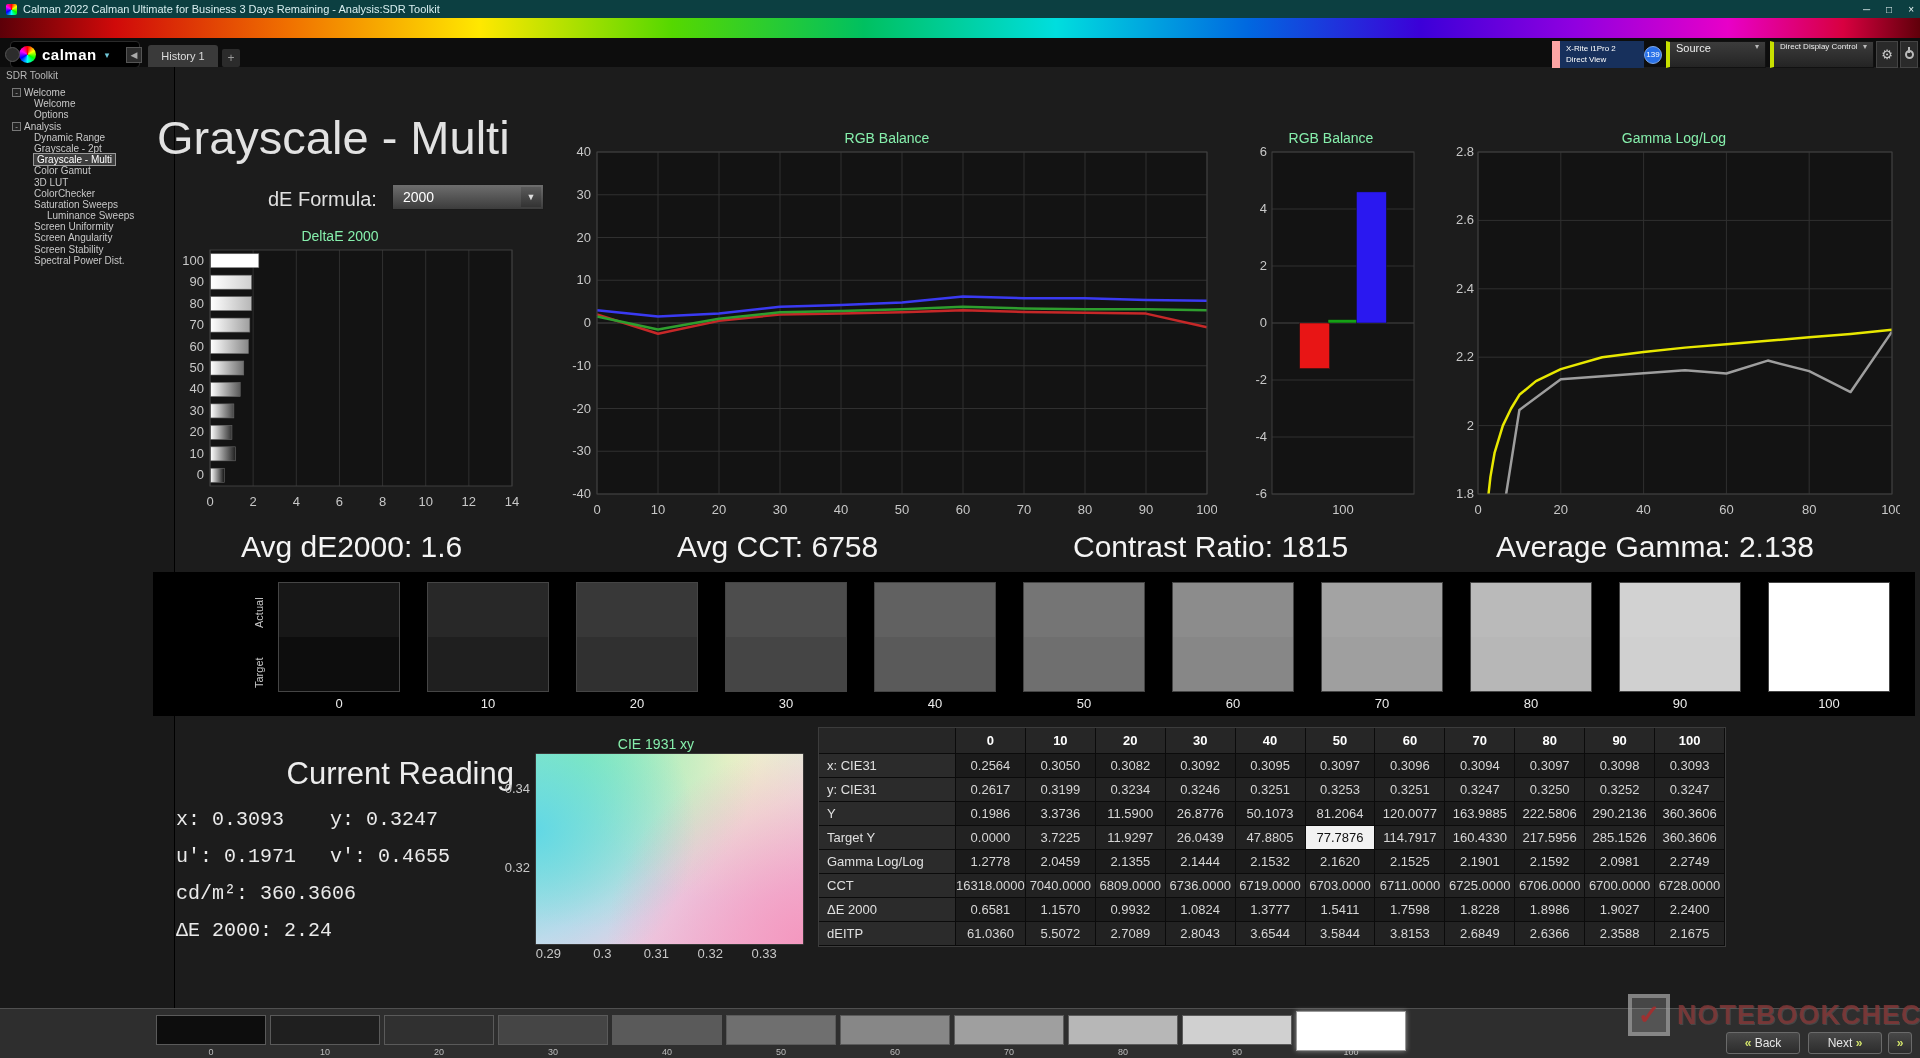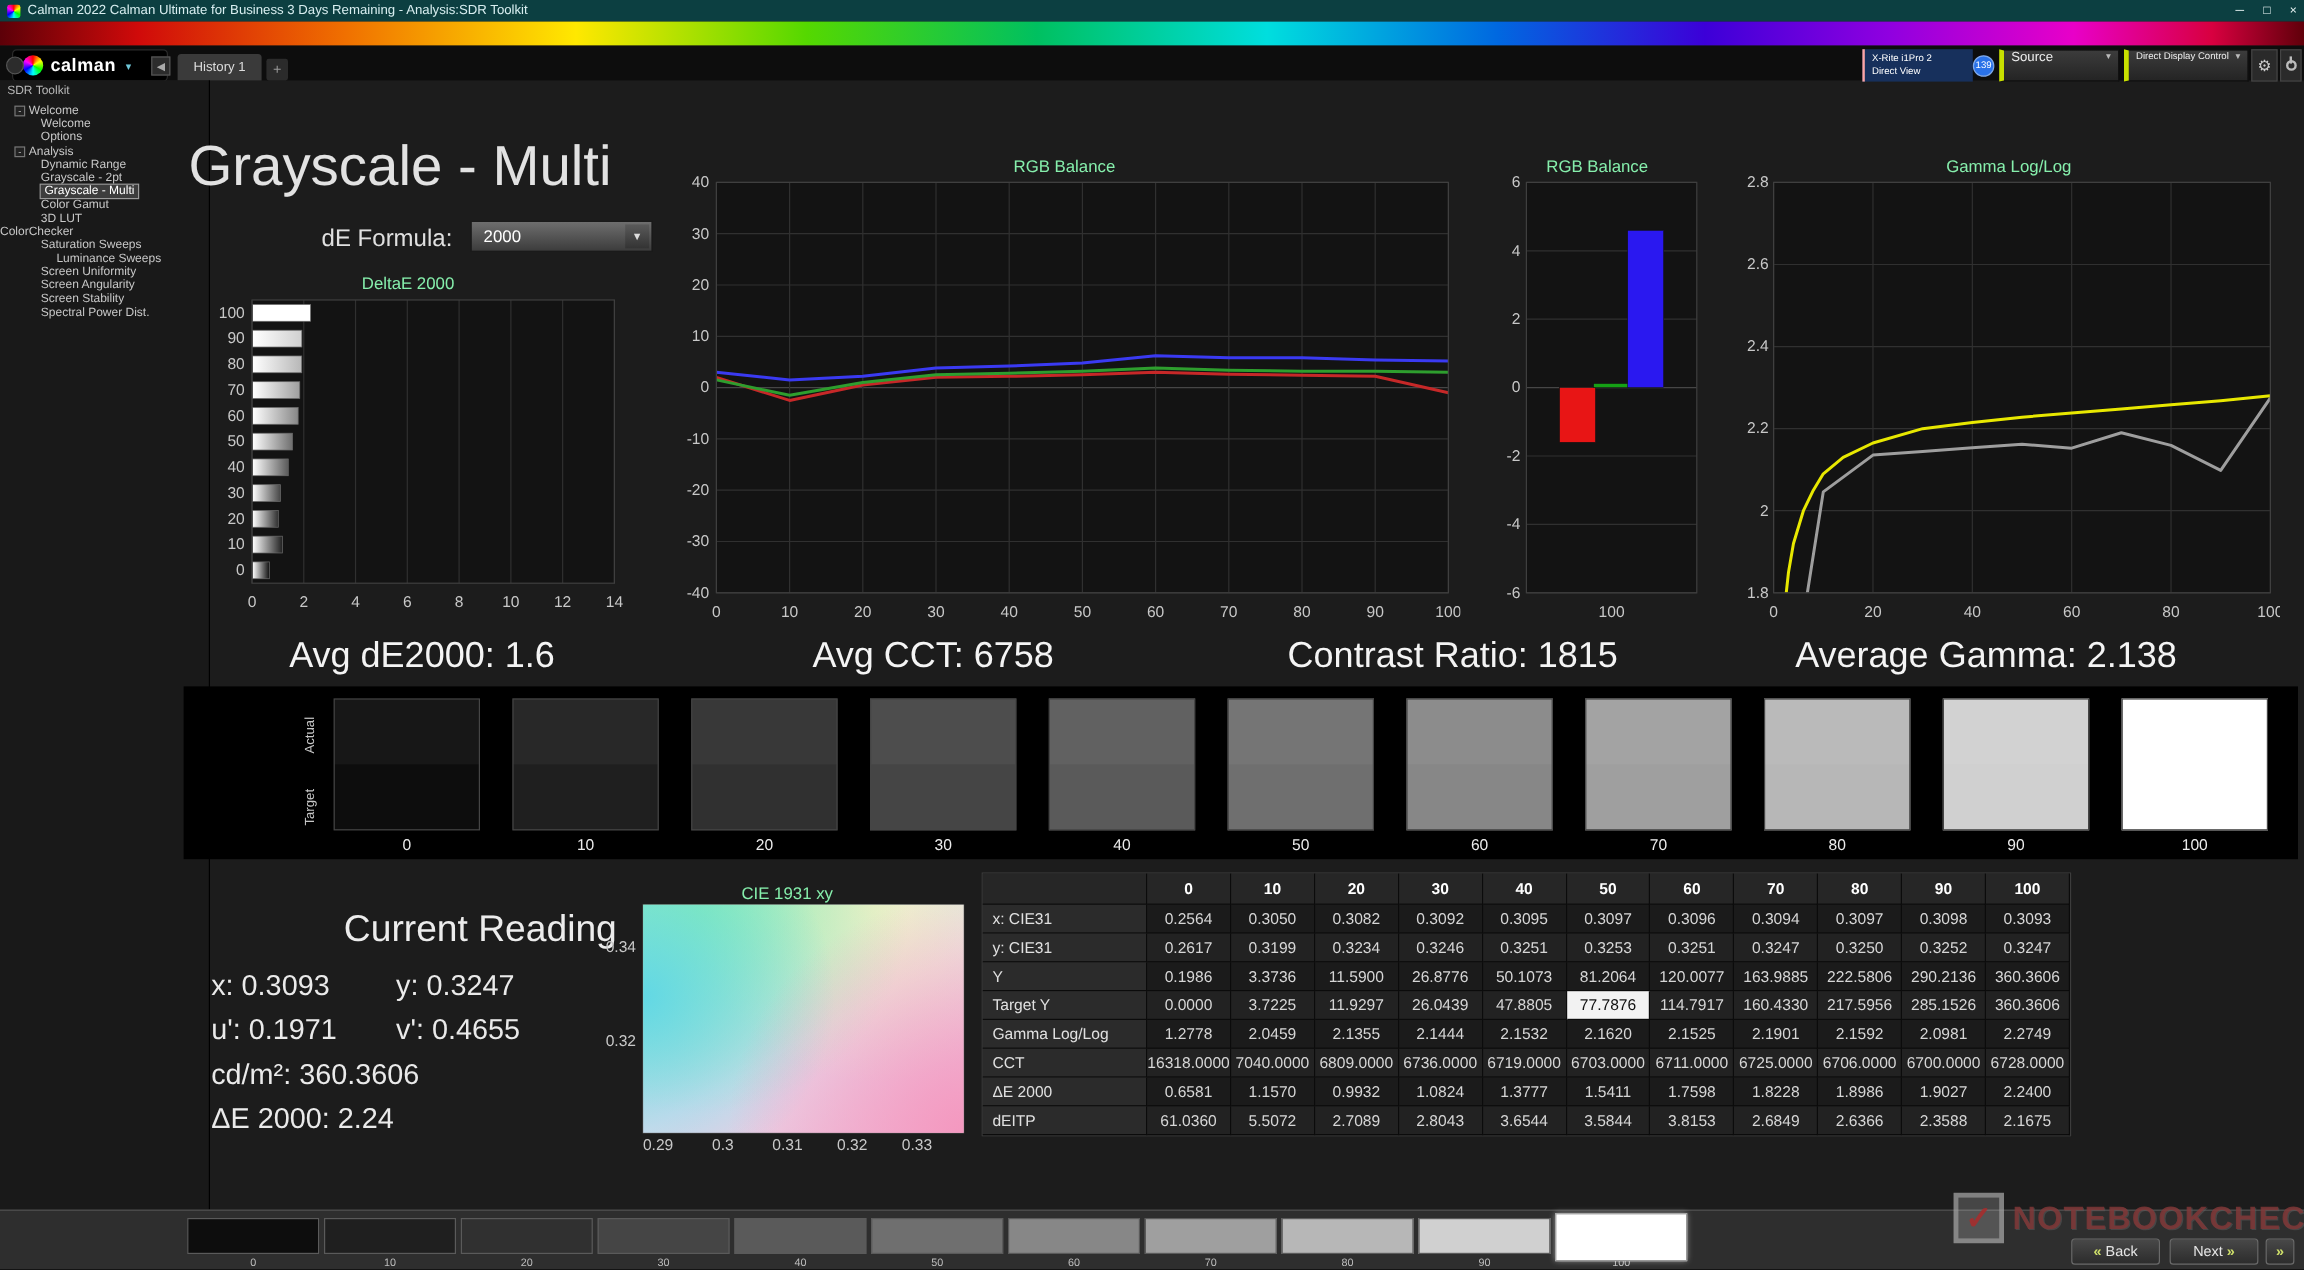--- a/index.html
+++ b/index.html
@@ -42,21 +42,21 @@
     background:#2b2b2b; color:#999; font-size:12px; text-align:center; line-height:18px;
     border-radius:2px; }
 
   #pin-btn { position:absolute; left:5px; top:47px; width:15px; height:15px;
     border-radius:50%; background:#2c2c2c; border:1px solid #555; }
   #collapse-btn { position:absolute; left:126px; top:47px; width:16px; height:16px;
     background:#2c2c2c; border:1px solid #555; color:#aaa; font-size:9px;
     line-height:14px; text-align:center; }
 
   #meter-btn { position:absolute; left:1552px; top:41px; width:92px; height:27px;
-    background:#17305c; border-left:2px solid #fca5a5; color:#fff; font-size:8px;
+    background:#17305c; border-left:8px solid #fca5a5; color:#fff; font-size:8px;
     line-height:1.35; padding:3px 0 0 6px; }
   #meter-badge { position:absolute; left:1644px; top:46px; width:18px; height:18px;
     border-radius:50%; background:#2a72e8; border:1px solid #7fa8e8; color:#fff;
     font-size:8px; text-align:center; line-height:16px; }
   .drop-btn { position:absolute; top:41px; height:27px;
     background:linear-gradient(#3c3c3c,#242424); border:1px solid #111;
     border-left:4px solid #c8e000; color:#eee; display:flex; 
     padding:0 6px; }
   #source-btn { left:1666px; width:100px; font-size:11px; }
   #display-btn { left:1770px; width:104px; font-size:8px; }
@@ -112,21 +112,21 @@
   #vlabel-actual { top:12px; } #vlabel-target { top:72px; }
   .gs-tile { position:absolute; top:10px; width:122px; height:110px;
     border:1px solid #454545; }
   .gs-half { height:50%; background:rgba(255,255,255,.045); }
   .gs-num { position:absolute; top:124px; width:122px; text-align:center; font-size:13px;
     color:#ececec; }
 
   
   #current-reading { position:absolute; left:174px; top:756px; width:340px; height:200px; }
   .cr-title { font-size:31px; color:#ececec;text-align:right; }
-  .cr { position:absolute; font-size:24px; color:#eaeaea; }
+  .cr { position:absolute; font-size:20px; color:#eaeaea;font-family:Liberation Mono, monospace; }
   #cr-x { left:2px; top:52px; }   #cr-y { left:156px; top:52px; }
   #cr-u { left:2px; top:89px; }   #cr-v { left:156px; top:89px; }
   #cr-cd { left:2px; top:126px; } #cr-de { left:2px; top:163px; }
 
   
   #cie-chart { position:absolute; left:484px; top:732px; width:344px; height:232px; }
   .cie-plot { position:absolute; left:52px; top:22px; width:267px; height:190px;
     background:
       radial-gradient(circle at 100% 100%, rgba(244,150,190,.95), rgba(244,150,190,0) 60%),
       radial-gradient(circle at 0% 40%,  rgba(90,214,232,.9),  rgba(90,214,232,0) 55%),
@@ -245,21 +245,21 @@
         </div>
         <div class="tree-item" style="padding-left: 34px;">
           <span class="tree-label sel">Grayscale - Multi</span>
         </div>
         <div class="tree-item" style="padding-left: 34px;">
           <span class="tree-label">Color Gamut</span>
         </div>
         <div class="tree-item" style="padding-left: 34px;">
           <span class="tree-label">3D LUT</span>
         </div>
-        <div class="tree-item" style="">
+        <div class="tree-item" style="padding-left: 34px;">
           <span class="tree-label">ColorChecker</span>
         </div>
         <div class="tree-item" style="padding-left: 34px;">
           <span class="tree-label">Saturation Sweeps</span>
         </div>
         <div class="tree-item" style="padding-left: 47px;">
           <span class="tree-label">Luminance Sweeps</span>
         </div>
         <div class="tree-item" style="padding-left: 34px;">
           <span class="tree-label">Screen Uniformity</span>

